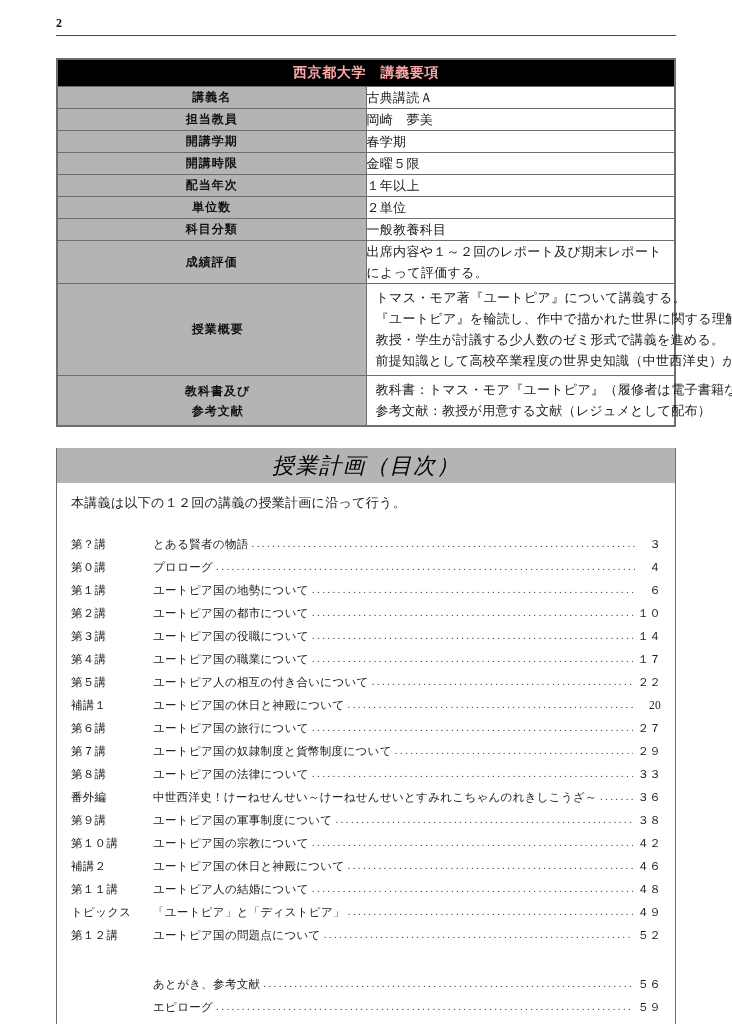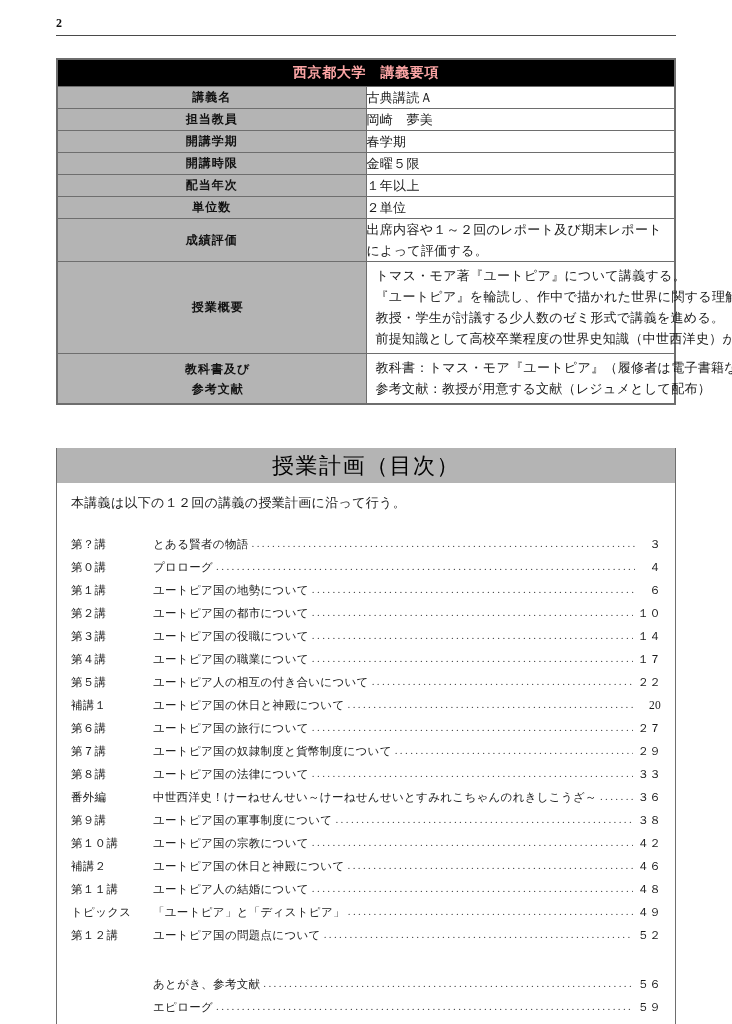--- a/index.html
+++ b/index.html
@@ -128,20 +128,21 @@
     height: 36px;
     text-align: center;
   }
   .plan-band-text {
     font-family: "DejaVu Sans", "Liberation Sans", sans-serif;
     font-size: 22px;
     line-height: 36px;
     color: #000;
     letter-spacing: 1.5px;
     font-weight: 400;
+    font-style: italic;
   }
 
   
   .toc-box {
     position: absolute;
     left: 56px;
     width: 620px;
     box-sizing: border-box;
     background: #fff;
     border-left: 1.2px solid #6e6e6e;
@@ -235,20 +236,24 @@
         </tr>
         <tr>
           <td class="lbl">配当年次</td>
           <td class="val">１年以上</td>
         </tr>
         <tr>
           <td class="lbl">単位数</td>
           <td class="val">２単位</td>
         </tr>
         <tr>
+          <td class="lbl">科目分類</td>
+          <td class="val">一般教養科目</td>
+        </tr>
+        <tr>
           <td class="lbl">成績評価</td>
           <td class="val">出席内容や１～２回のレポート及び期末レポートによって評価する。</td>
         </tr>
 
         <tr>
           <td class="lbl tall">授業概要</td>
           <td class="val multi">
             <div>トマス・モア著『ユートピア』について講義する。</div>
             <div>『ユートピア』を輪読し、作中で描かれた世界に関する理解を深め内容や問題点について</div>
             <div>教授・学生が討議する少人数のゼミ形式で講義を進める。</div>

